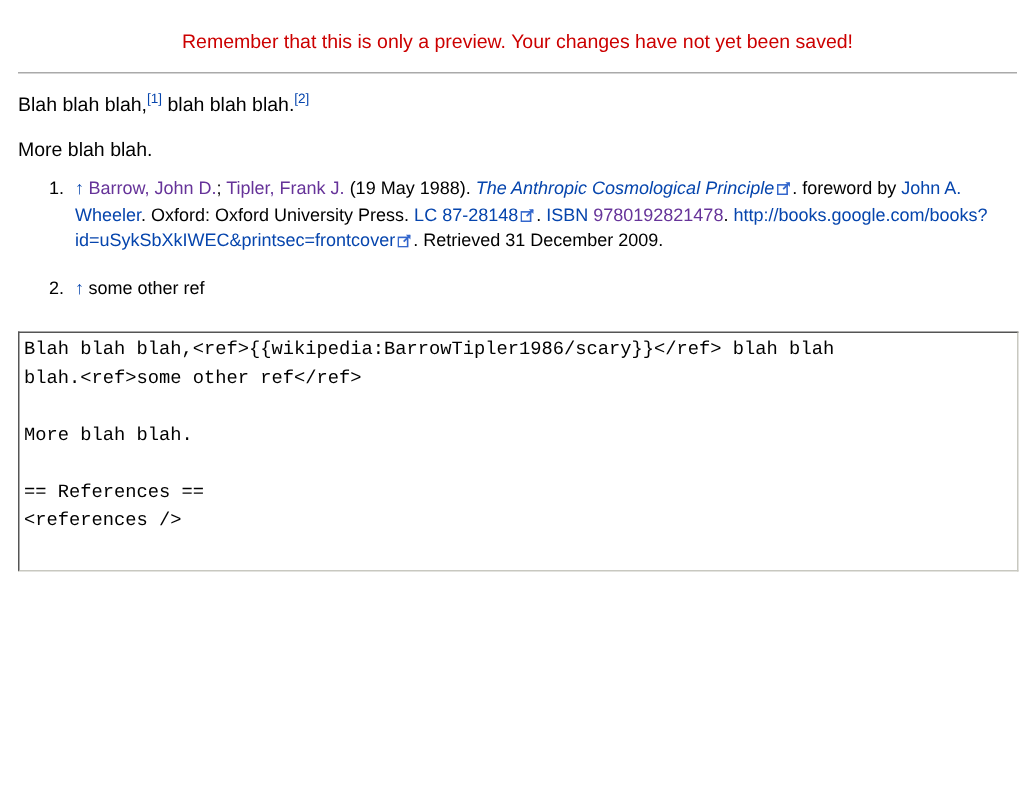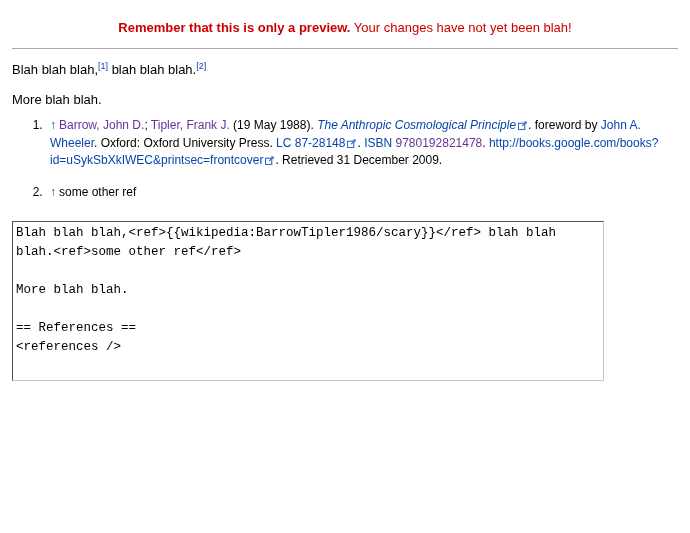--- a/index.html
+++ b/index.html
@@ -39,21 +39,21 @@
     color: #000000;
   }
   .preview-note {
     text-align: center;
     color: #cc0000;
     font-size: 13px;
     margin: 14px 0 0 0;
     padding: 0 0 0 0;
   }
   .preview-note b {
-    font-weight: bold;
+    font-weight: normal;
   }
   .preview-rule {
     border: none;
     border-top: 1px solid #aaaaaa;
     margin: 13px 0 0 0;
     height: 0;
   }
   .body-para {
     margin: 12px 0 0 0;
     font-size: 13px;
@@ -108,21 +108,21 @@
     height: 9px;
     margin: 0 1px 0 2px;
     vertical-align: baseline;
     position: relative;
     top: 1px;
   }
   .ext-icon svg { display: block; }
   .wikitext-area {
     display: block;
     box-sizing: border-box;
-    width: 592px;
+    width: 667px;
     height: 160px;
     margin: 20px 0 0 0;
     padding: 2px 3px;
     border: 1px solid #555555;
     border-right-color: #c8c8c0;
     border-bottom-color: #c8c8c0;
     background: #ffffff;
     color: #000000;
     font-family: "Liberation Mono", "DejaVu Sans Mono", monospace;
     font-size: 12.5px;
@@ -135,21 +135,21 @@
 </style>
 </head>
 <body>
 
 <div class="page">
 
 
 
   <div class="preview-note">
     <b>Remember that this is only a preview.</b>
-    <span>Your changes have not yet been blah!</span>
+    <span>Your changes have not yet been saved!</span>
   </div>
 
   <hr class="preview-rule">
 
   <p class="body-para"><span>Blah blah blah,</span><sup class="ref-marker"><a class="link-blue" href="#">[1]</a></sup><span> blah blah blah.</span><sup class="ref-marker"><a class="link-blue" href="#">[2]</a></sup></p>
 
   <p class="body-para">More blah blah.</p>
 
 
 

